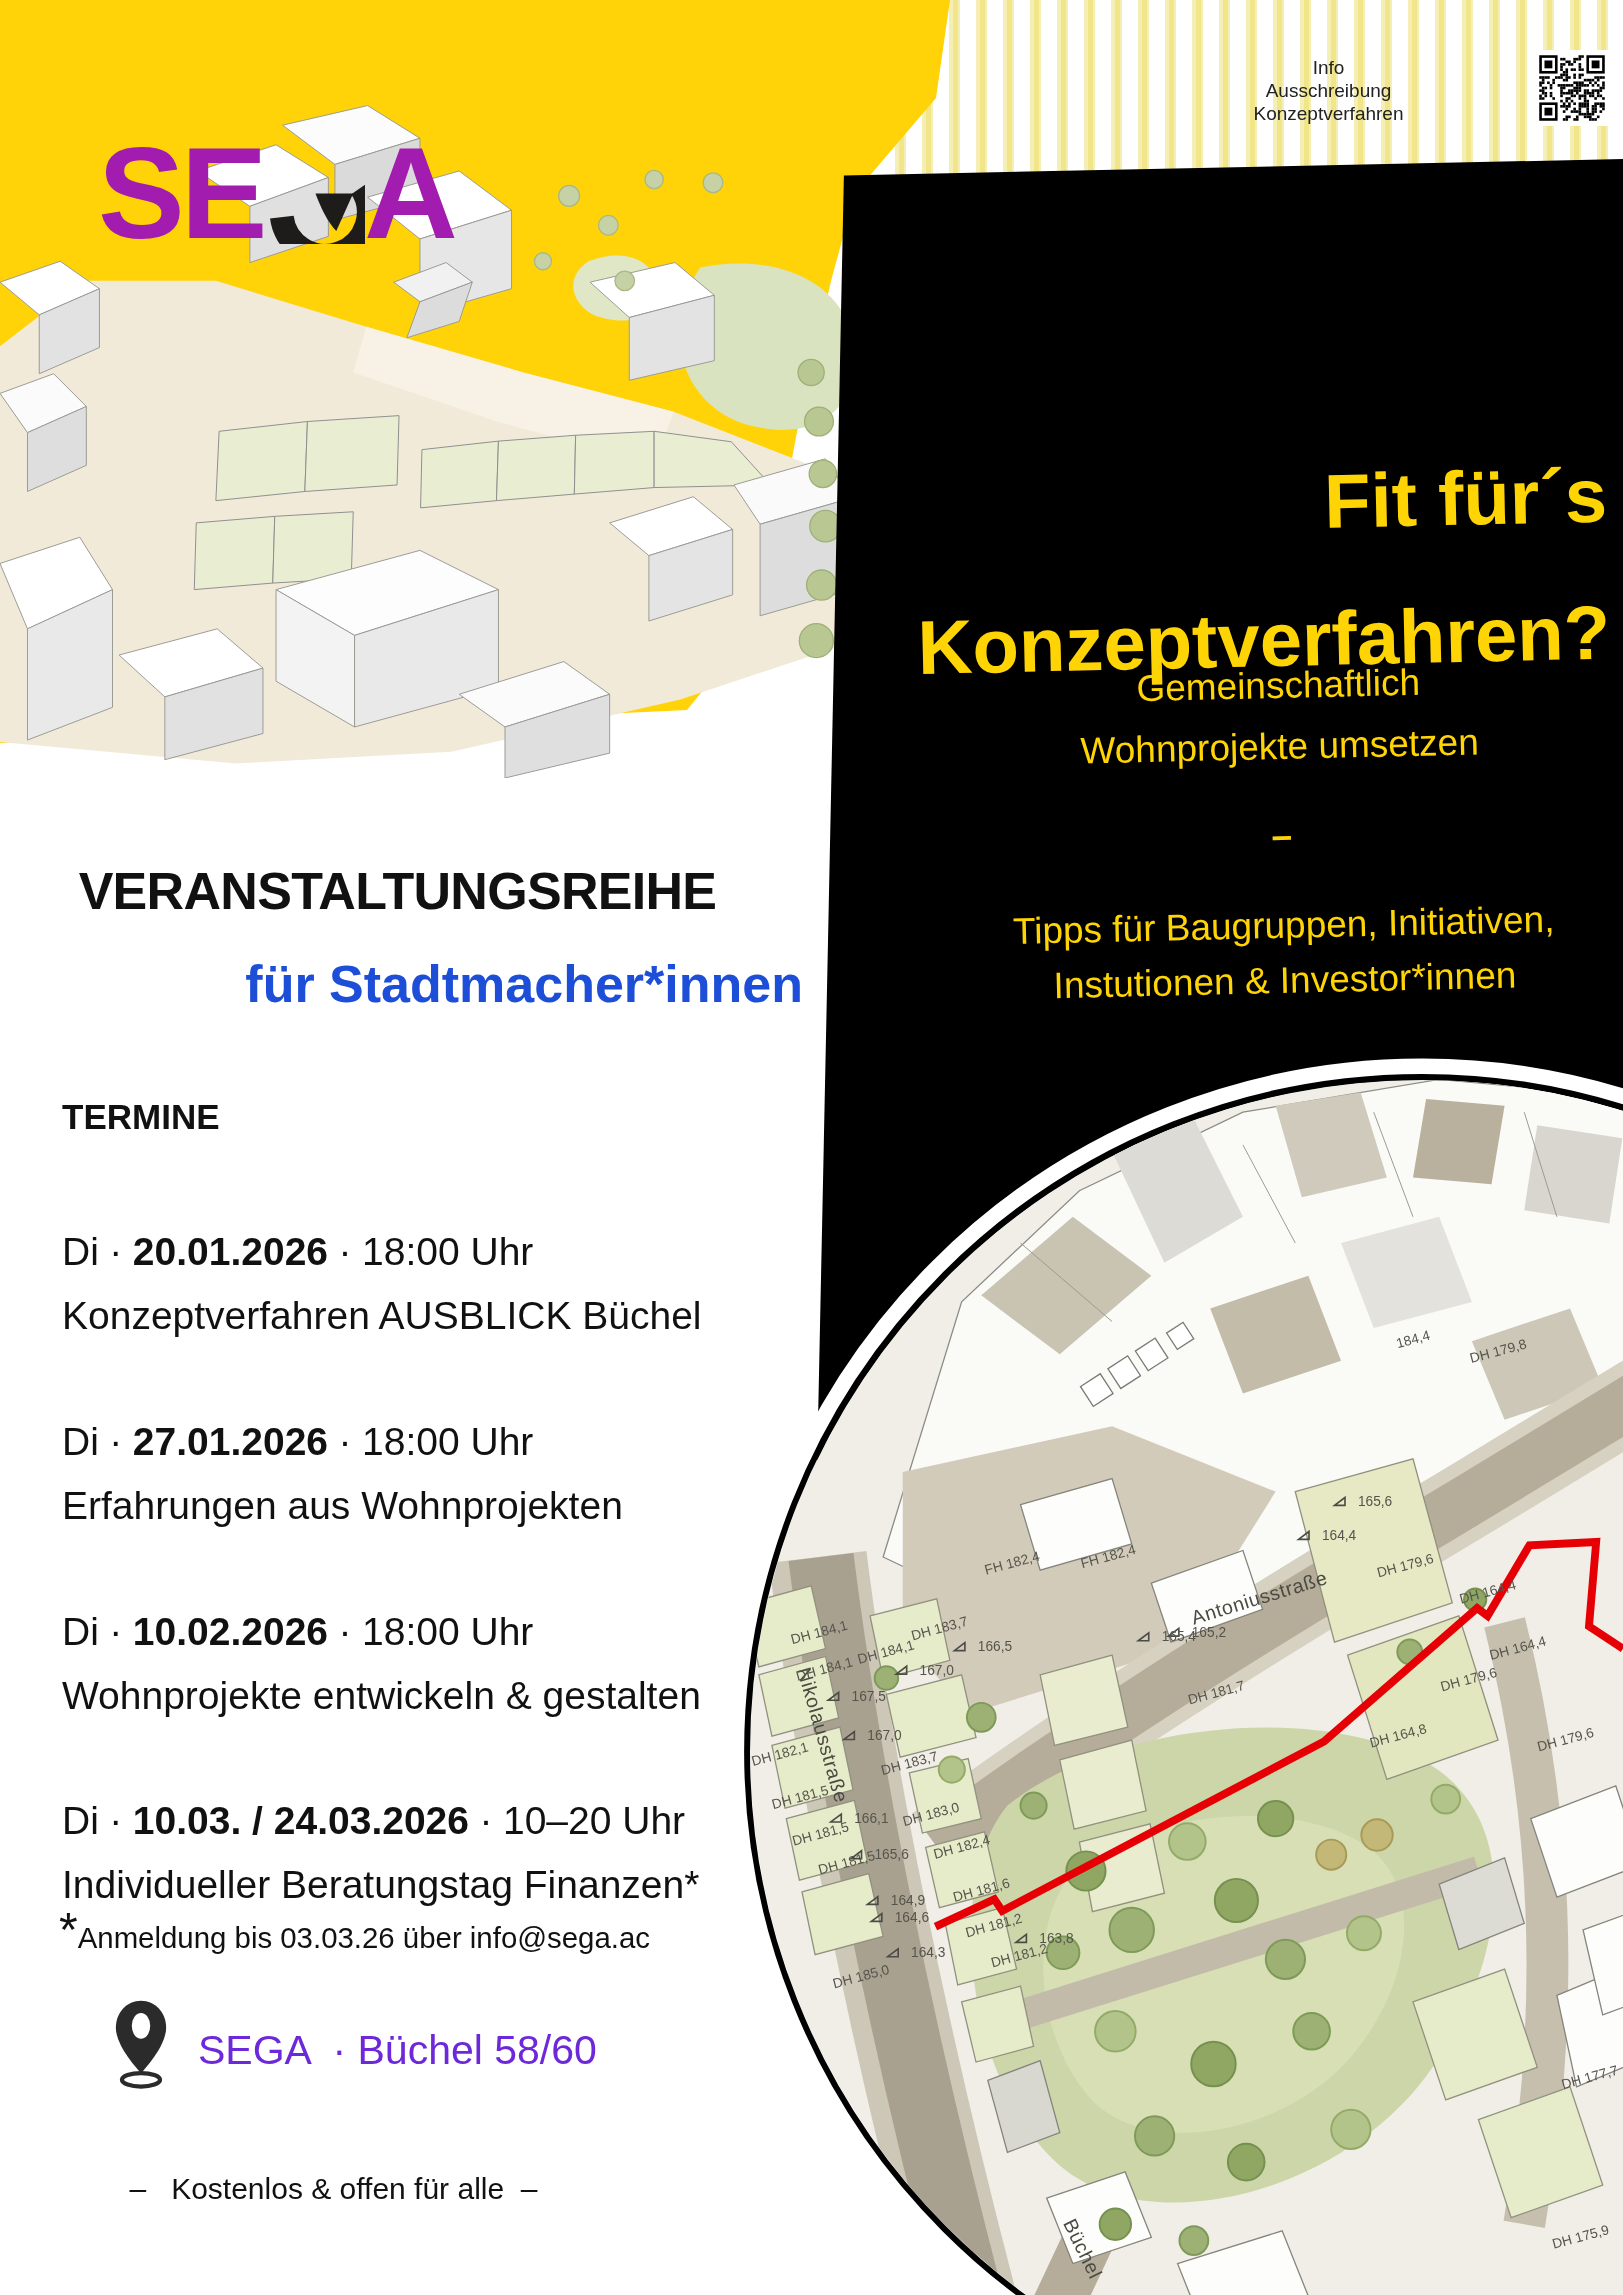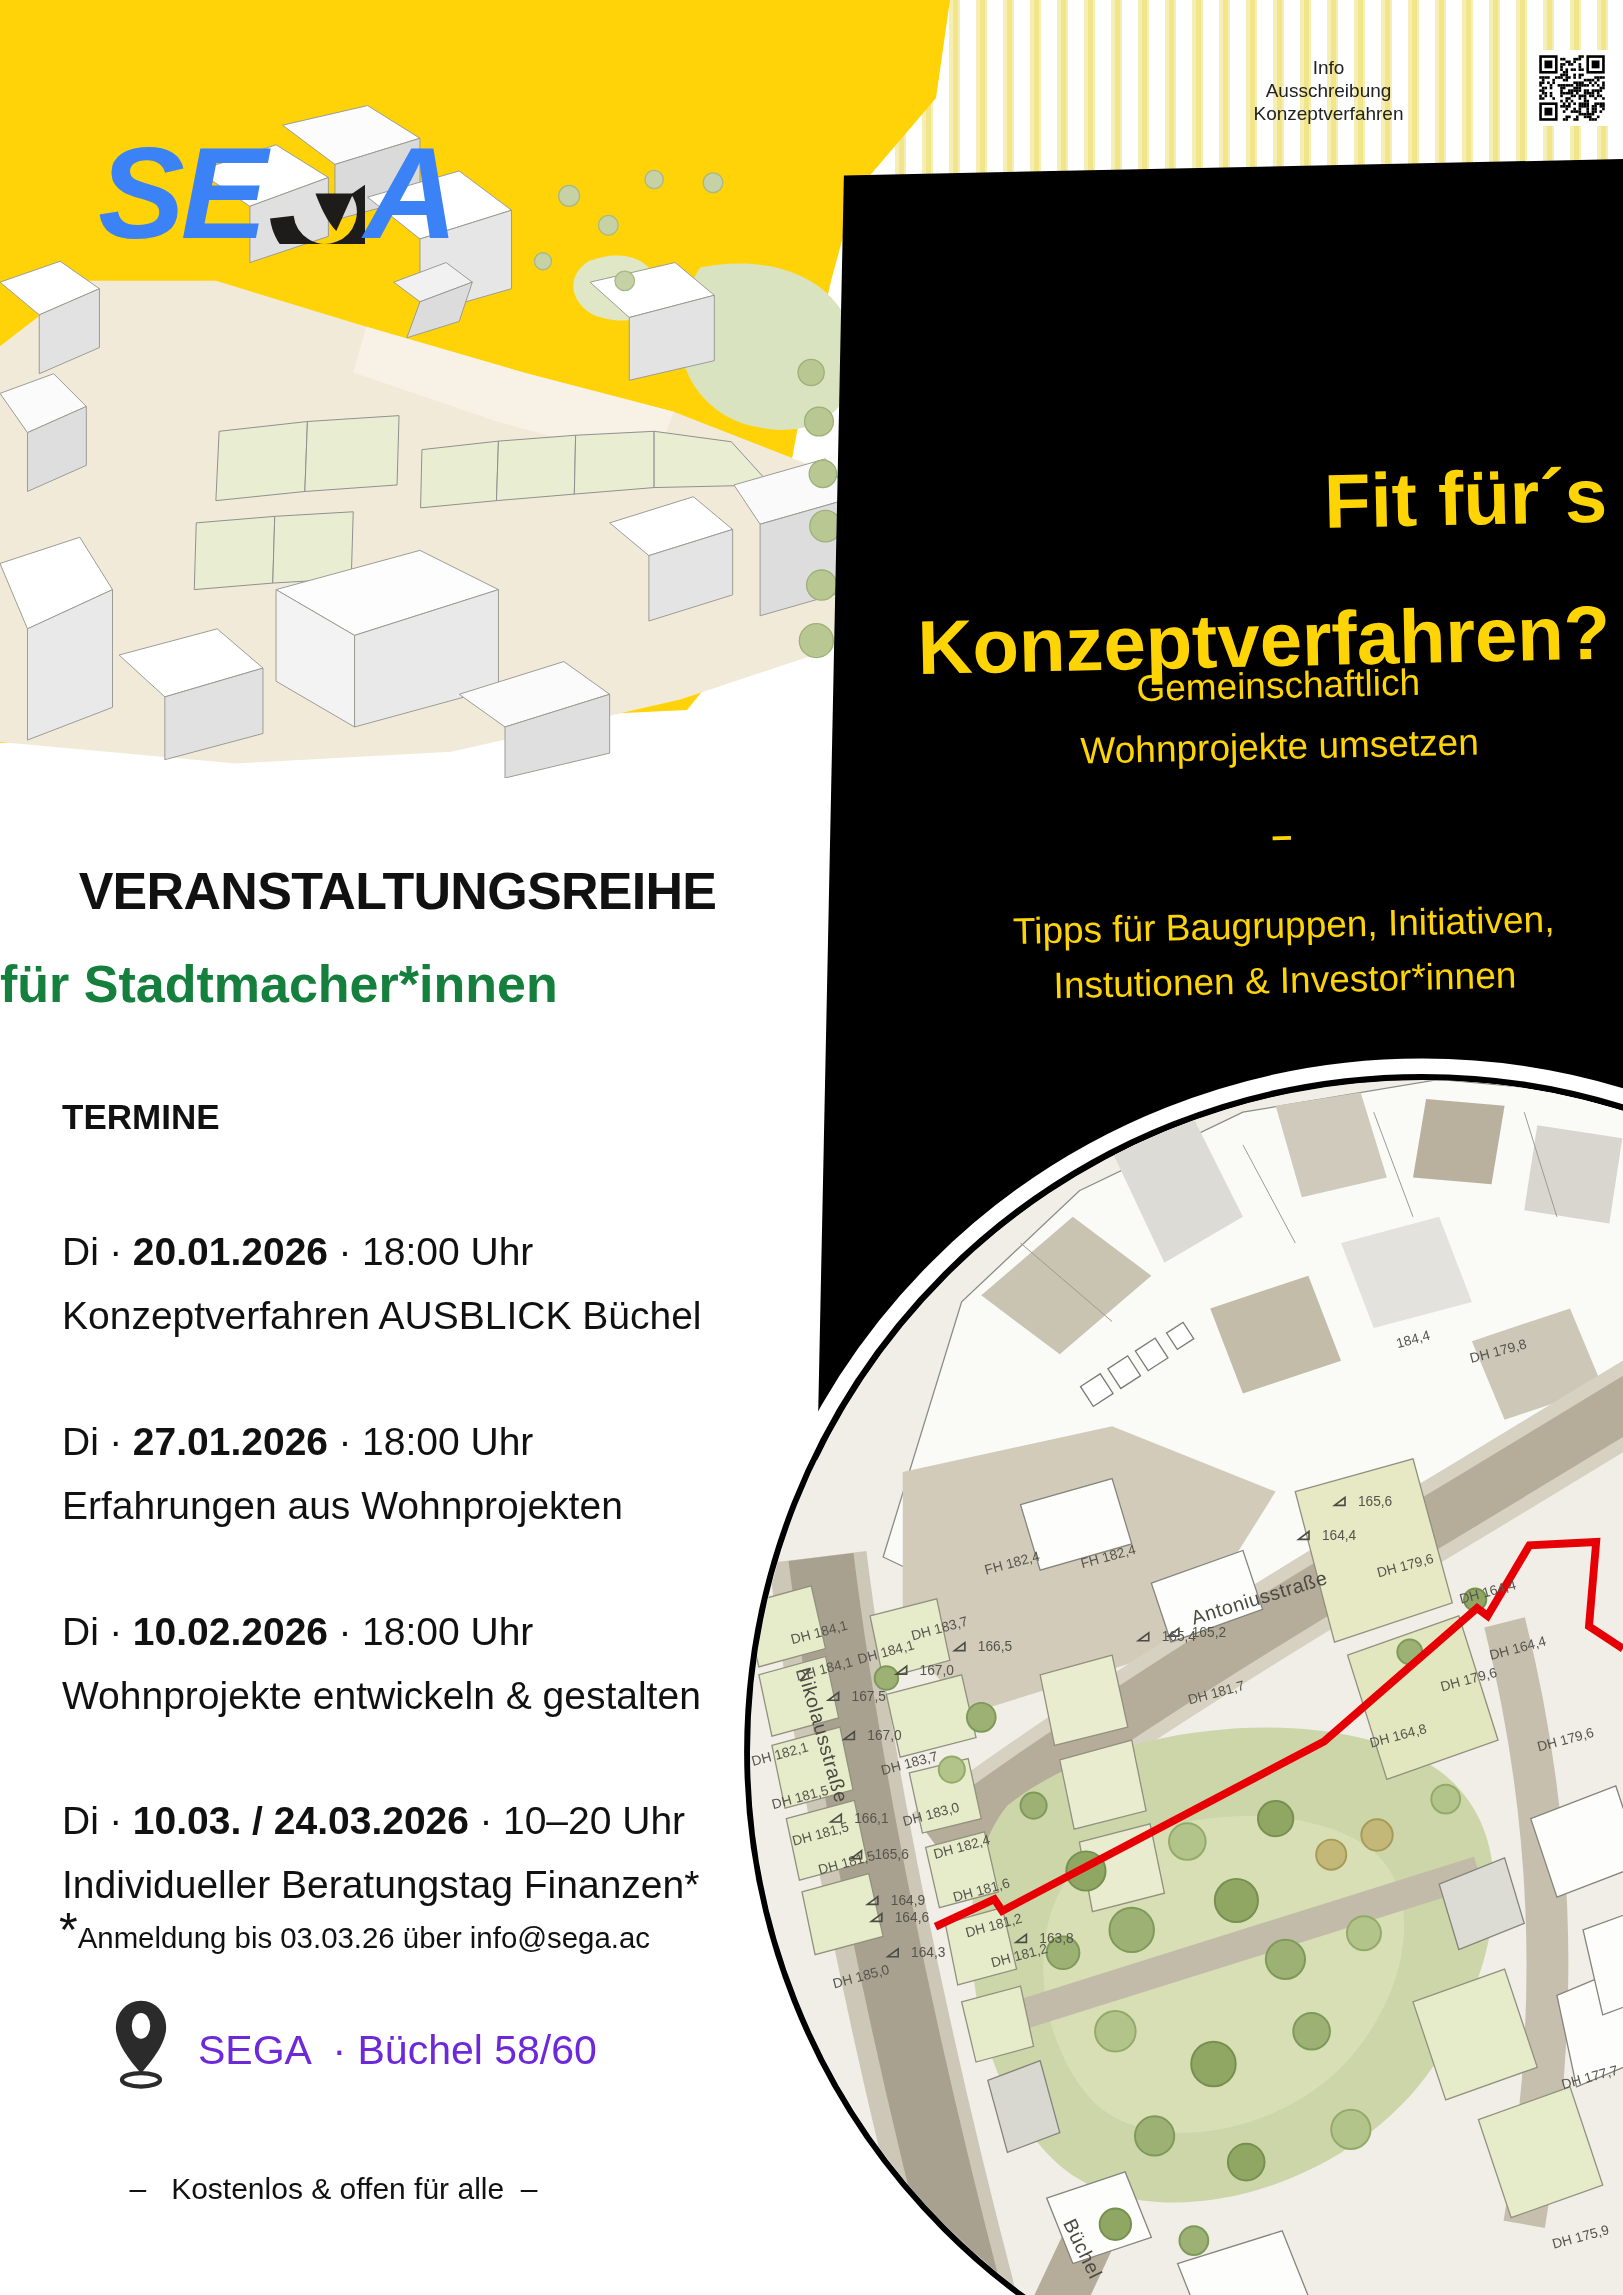--- a/index.html
+++ b/index.html
@@ -11,36 +11,36 @@
     background:
       repeating-linear-gradient(90deg,
         rgba(238,224,120,.55) 0 3.9px,
         rgba(240,228,130,.95) 3.9px 9.2px,
         rgba(238,224,120,.55) 9.2px 11px,
         rgba(255,255,255,0) 11px 27px);}
   
   .yellow-shape{left:0;top:0;width:955px;height:746px;background:#FFD307;
     clip-path:polygon(0 0,950px 0,936px 98px,855px 193px,831px 281px,800px 416px,762px 618px,687px 710px,0 743px);}
   
-  .logo{left:98px;top:128px;height:157px;color:#3b82f6;font-weight:700;font-size:130px;
-        letter-spacing:-3.9px;display:flex;align-items:flex-start;line-height:1;font-style:italic;}
+  .logo{left:98px;top:128px;height:157px;color:#a21caf;font-weight:700;font-size:130px;
+        letter-spacing:-3.9px;display:flex;align-items:flex-start;line-height:1;}
   .logo svg{width:99px;height:111px;margin:5.2px -1.3px 0 2.6px;}
   
   .info{top:56px;right:98px;width:393px;text-align:center;font-size:19px;line-height:23px;color:#222;}
   .qr{left:1534px;top:50px;width:76px;height:76px;background:#fff;}
   
   .hero-text{left:838px;top:164px;width:785px;height:916px;transform:rotate(-1.3deg);
              transform-origin:100% 0;color:#FFD405;}
   .hero-t1{position:absolute;right:23.6px;top:287px;font-size:76px;font-weight:700;white-space:nowrap;}
   .hero-t2{position:absolute;right:23.6px;top:424px;font-size:76px;font-weight:700;white-space:nowrap;}
   .hero-sub{position:absolute;left:98px;width:661px;text-align:center;font-size:37px;white-space:nowrap;}
   .hero-sub.b{font-weight:700;}
   
   .h1{left:0;top:861px;width:795px;text-align:center;font-size:52px;font-weight:700;letter-spacing:-0.7px;color:#111;}
-  .h2{left:0;top:954px;width:795px;text-align:left;font-size:52px;font-weight:700;color:#15803d;}
+  .h2{left:0;top:954px;width:795px;text-align:right;font-size:52px;font-weight:700;color:#1d4ed8;padding-left:8px;}
   .sect{left:62px;top:1097px;font-size:35px;font-weight:700;color:#111;}
   .event{left:62px;width:739px;color:#111;font-size:39px;line-height:1.15;}
   .event .sep{margin:0 10.5px;}
   .event .l2{margin-top:19.6px;}
   .event b{font-weight:700;}
   .footnote{left:59px;top:1908px;display:flex;align-items:flex-start;color:#111;}
   .footnote .star{font-size:48px;line-height:.9;font-weight:400;}
   .footnote .txt{font-size:29.4px;margin-top:13px;}
   .loc{left:198px;top:2027px;font-size:41px;color:#6d28d9;white-space:pre;}
   .pin{left:110px;top:1997px;width:62px;height:92px;}

